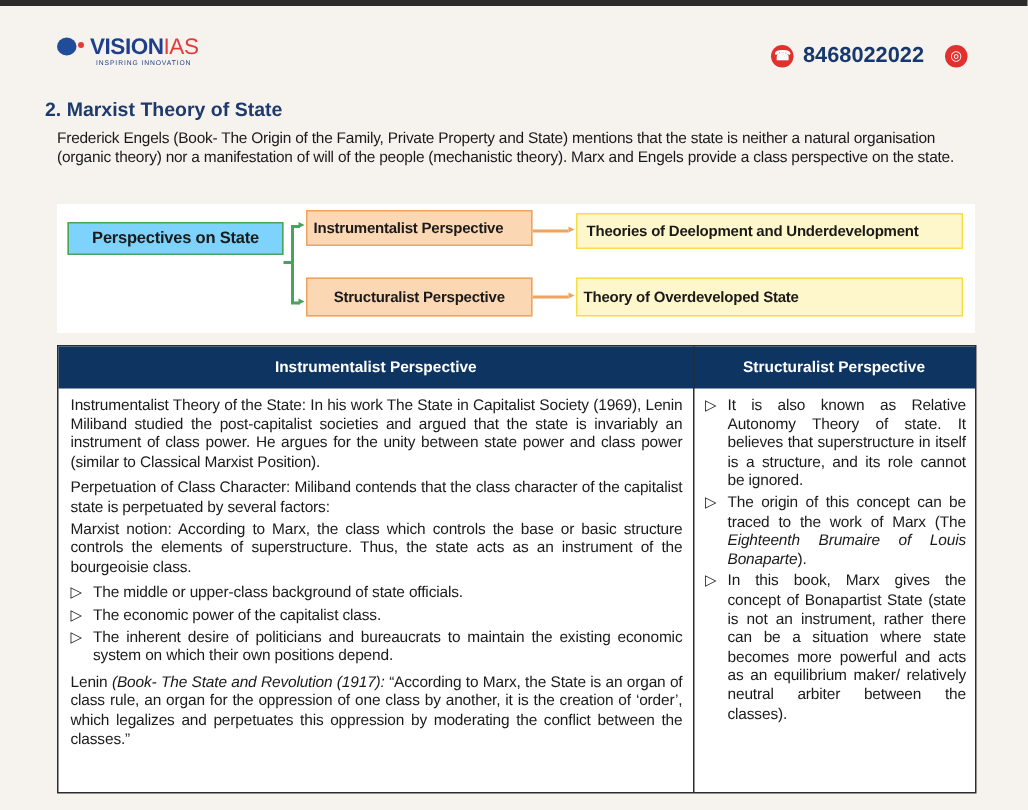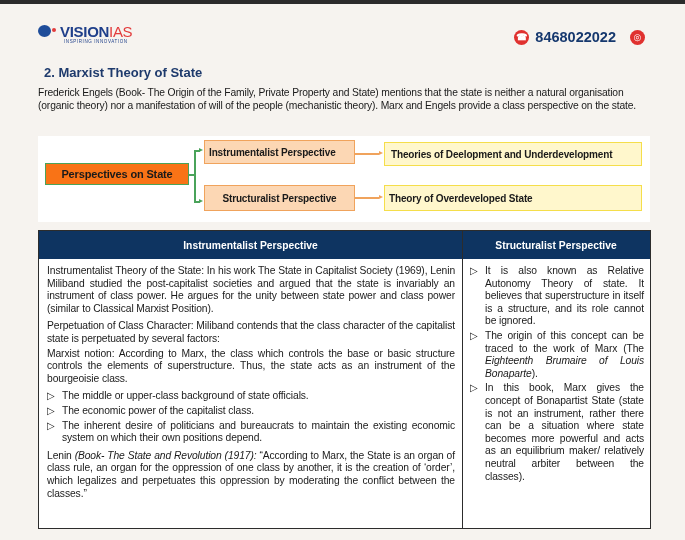--- a/index.html
+++ b/index.html
@@ -19,26 +19,26 @@
   .logo-text { display: flex; flex-direction: column; line-height: 1; }
   .logo-word { font-weight: bold; font-size: 15px; letter-spacing: -0.3px; }
   .logo-word .v { color: #1f3f8a; }
   .logo-word .ias { color: #e23b3b; font-weight: normal; }
   .logo-tag { font-size: 4.5px; color: #1f3f8a; letter-spacing: 0.6px; margin-left: 4px; margin-top: 1px; }
   .contact { position: absolute; right: 34px; top: 25px; display: flex; align-items: center; font-size: 14.5px; font-weight: bold; color: #16386e; }
   .contact .ic { width: 15px; height: 15px; border-radius: 50%; background: #e0312f; color: #fff; font-size: 9px; display: inline-flex; align-items: center; justify-content: center; margin-right: 6px; }
   .contact .web { margin-left: 14px; font-weight: normal; color: #16386e; }
   .contact .web-text { font-weight: bold; }
 
-  .section-title { position: absolute; left: 44px; top: 65px; font-size: 13px; font-weight: bold; color: #1e3a6c; }
+  .section-title { position: absolute; left: 30px; top: 65px; font-size: 13px; font-weight: bold; color: #1e3a6c; }
   .intro { position: absolute; left: 38px; top: 86px; width: 612px; font-size: 10.3px; line-height: 13.2px; color: #1a1a1a; letter-spacing: -0.15px; }
 
   .diagram { position: absolute; left: 38px; top: 136px; width: 612px; height: 86px; background: #ffffff; }
   .box { position: absolute; font-weight: bold; font-size: 10.5px; display: flex; align-items: center; box-sizing: border-box; letter-spacing: -0.15px; }
-  .root { left: 7px; top: 27px; width: 144px; height: 22px; background: #f97316; border: 1.5px solid #4aa35a; justify-content: center; font-size: 11px; }
+  .root { left: 7px; top: 12px; width: 144px; height: 22px; background: #7dd3fc; border: 1.5px solid #4aa35a; justify-content: center; font-size: 11px; }
   .ip { left: 166px; top: 4px; width: 151px; height: 24px; background: #fcd7b4; border: 1.5px solid #f0a35c; padding-left: 4px; font-size: 10px; }
   .sp { left: 166px; top: 49px; width: 151px; height: 26px; background: #fcd7b4; border: 1.5px solid #f0a35c; justify-content: center; font-size: 10px; }
   .t1 { left: 346px; top: 6px; width: 258px; height: 24px; background: #fff7cc; border: 1.5px solid #f5de4a; padding-left: 6px; font-size: 10px; }
   .t2 { left: 346px; top: 49px; width: 258px; height: 26px; background: #fff7cc; border: 1.5px solid #f5de4a; padding-left: 4px; font-size: 10px; }
   .ln { position: absolute; }
   .g { background: #4aa35a; }
   .o { background: #f0a35c; }
   .arr-g { position: absolute; width: 0; height: 0; border-top: 2.5px solid transparent; border-bottom: 2.5px solid transparent; border-left: 4px solid #4aa35a; }
   .arr-o { position: absolute; width: 0; height: 0; border-top: 2.5px solid transparent; border-bottom: 2.5px solid transparent; border-left: 4px solid #f0a35c; }
 

